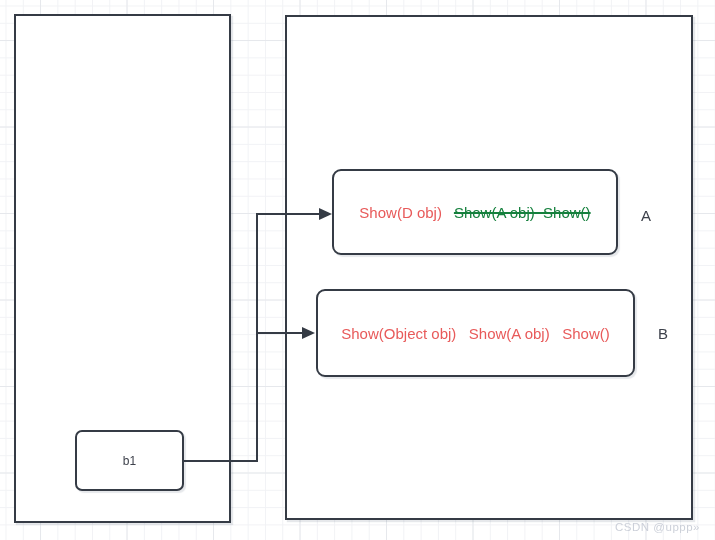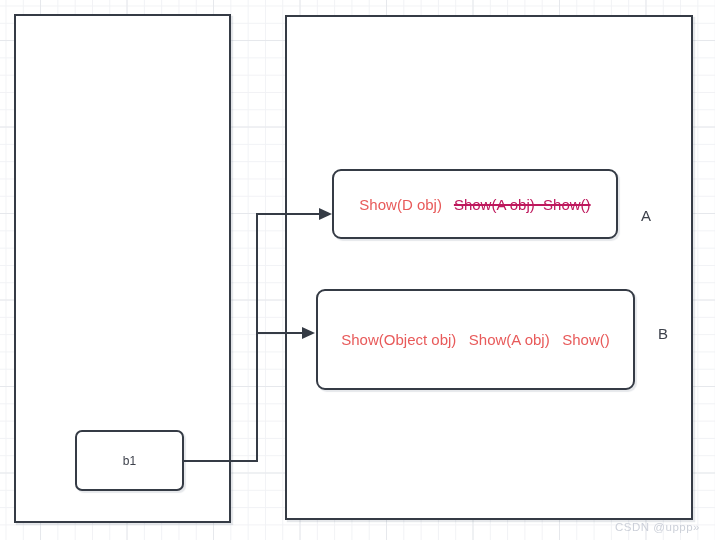--- a/index.html
+++ b/index.html
@@ -32,26 +32,26 @@
 
   .method-box {
     border-radius: 9px;
     display: flex;
     align-items: center;
     justify-content: center;
     column-gap: 12px;
     font-size: 15px;
     white-space: pre;
   }
-  .box-a { left: 332px; top: 169px; width: 286px; height: 70px; }
-  .box-b { left: 316px; top: 289px; width: 319px; height: 101px; }
+  .box-a { left: 332px; top: 169px; width: 286px; height: 86px; }
+  .box-b { left: 316px; top: 289px; width: 319px; height: 88px; }
 
   .red-text { color: #e85a5a; white-space: pre; }
   .struck-text {
-    color: #be185d;
+    color: #15803d;
     text-decoration: line-through;
     text-decoration-thickness: 1.5px;
     white-space: pre;
   }
 
   .b1-box {
     left: 75px; top: 430px; width: 109px; height: 61px;
     border-radius: 7px;
     display: flex; align-items: center; justify-content: center;
     font-size: 12px; color: #3d414b;

